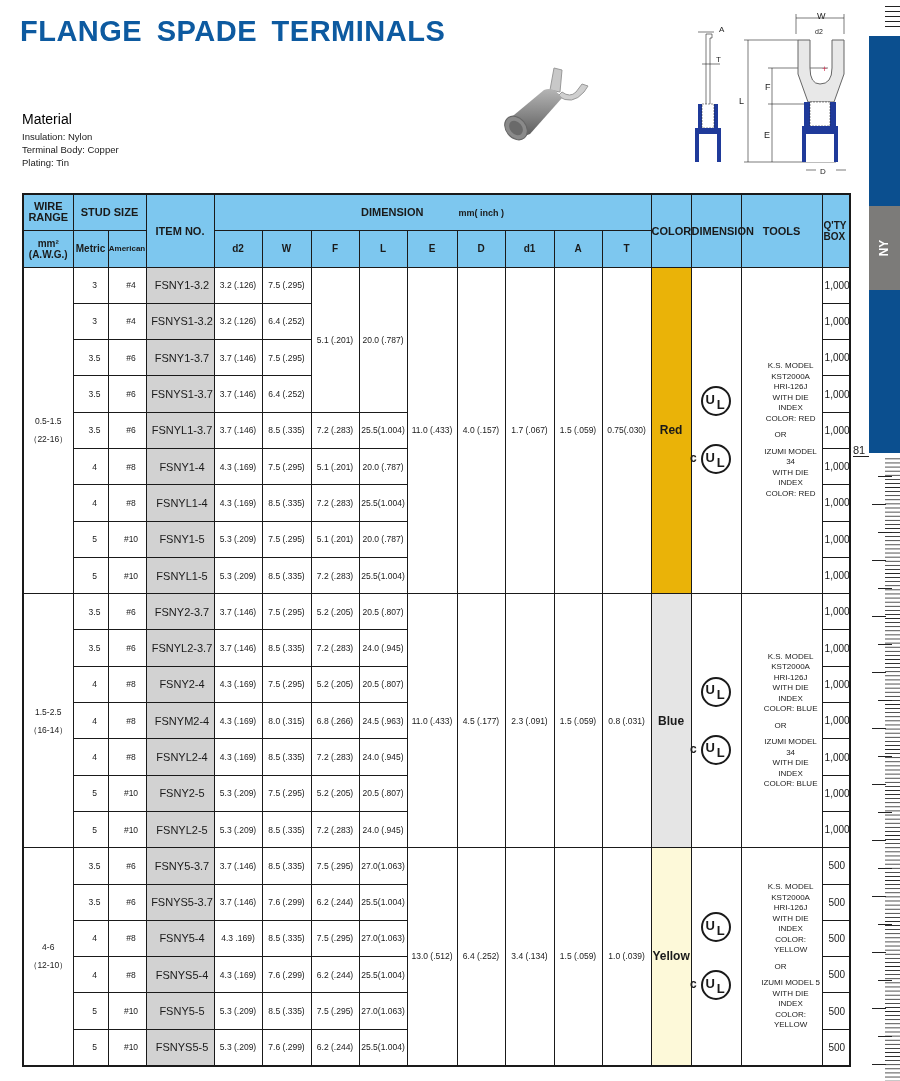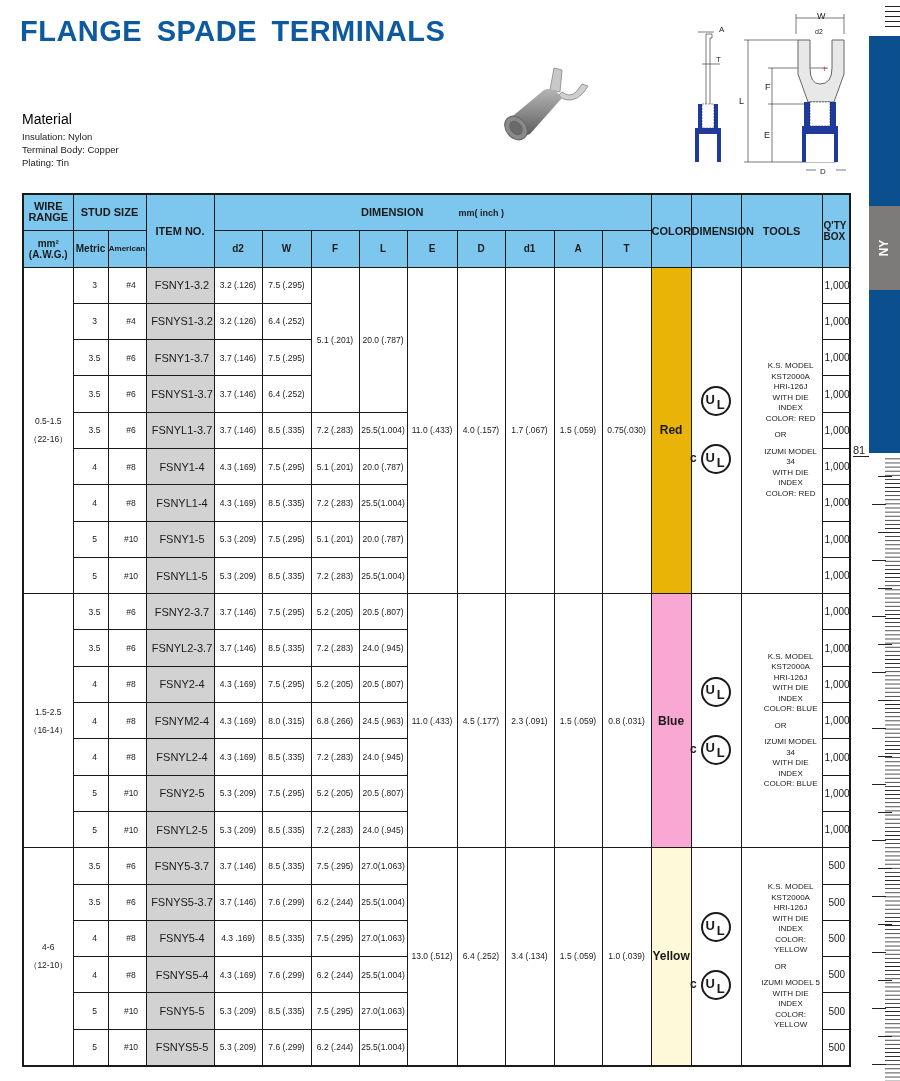--- a/index.html
+++ b/index.html
@@ -37,21 +37,21 @@
   th.h1 { font-size: 11px; height: 36px; }
   th.h2 { font-size: 10px; height: 37px; }
   th .small { font-size: 9px; font-weight: bold; margin-left: 32px; }
   td { font-size: 8.5px; height: 36.3px; white-space: nowrap; }
   td.item { background: #d2d2d2; font-size: 11px; text-align: left; padding-left: 4px; }
   td.left { text-align: left; padding-left: 8px; }
   td.range { text-align: left; padding-left: 0; font-size: 8.5px; line-height: 18px; }
   td.qty { font-size: 10px; text-align: left; padding-left: 2px; }
   td.color { font-weight: bold; font-size: 12px; }
   td.red { background: #eab308; }
-  td.blue { background: #f9a8d4; margin-left: 8px; }
+  td.blue { background: #e5e5e5; margin-left: 8px; }
   td.yellow { background: #fdf9d9; }
   td.tools { font-size: 8px; line-height: 10.5px; text-align: left; padding-left: 18px; white-space: normal; vertical-align: middle; }
   td.tools .or { text-align: center; padding-right: 20px; margin: 6px 0; }
   td.std { position: relative; }
   .ul { display: flex; flex-direction: column; align-items: center; gap: 28px; }
   .ul-mark { width: 30px; height: 30px; border: 2px solid #1a1a1a; border-radius: 50%; position: relative;
     display: flex; align-items: center; justify-content: center; font-weight: bold; font-size: 13px; }
   .ul-mark .u { position: relative; top: -2px; left: -2px; }
   .ul-mark .l { position: relative; top: 3px; left: 0px; }
   .ul-c { position: absolute; left: -11px; top: 7px; font-weight: bold; font-size: 12px; }

